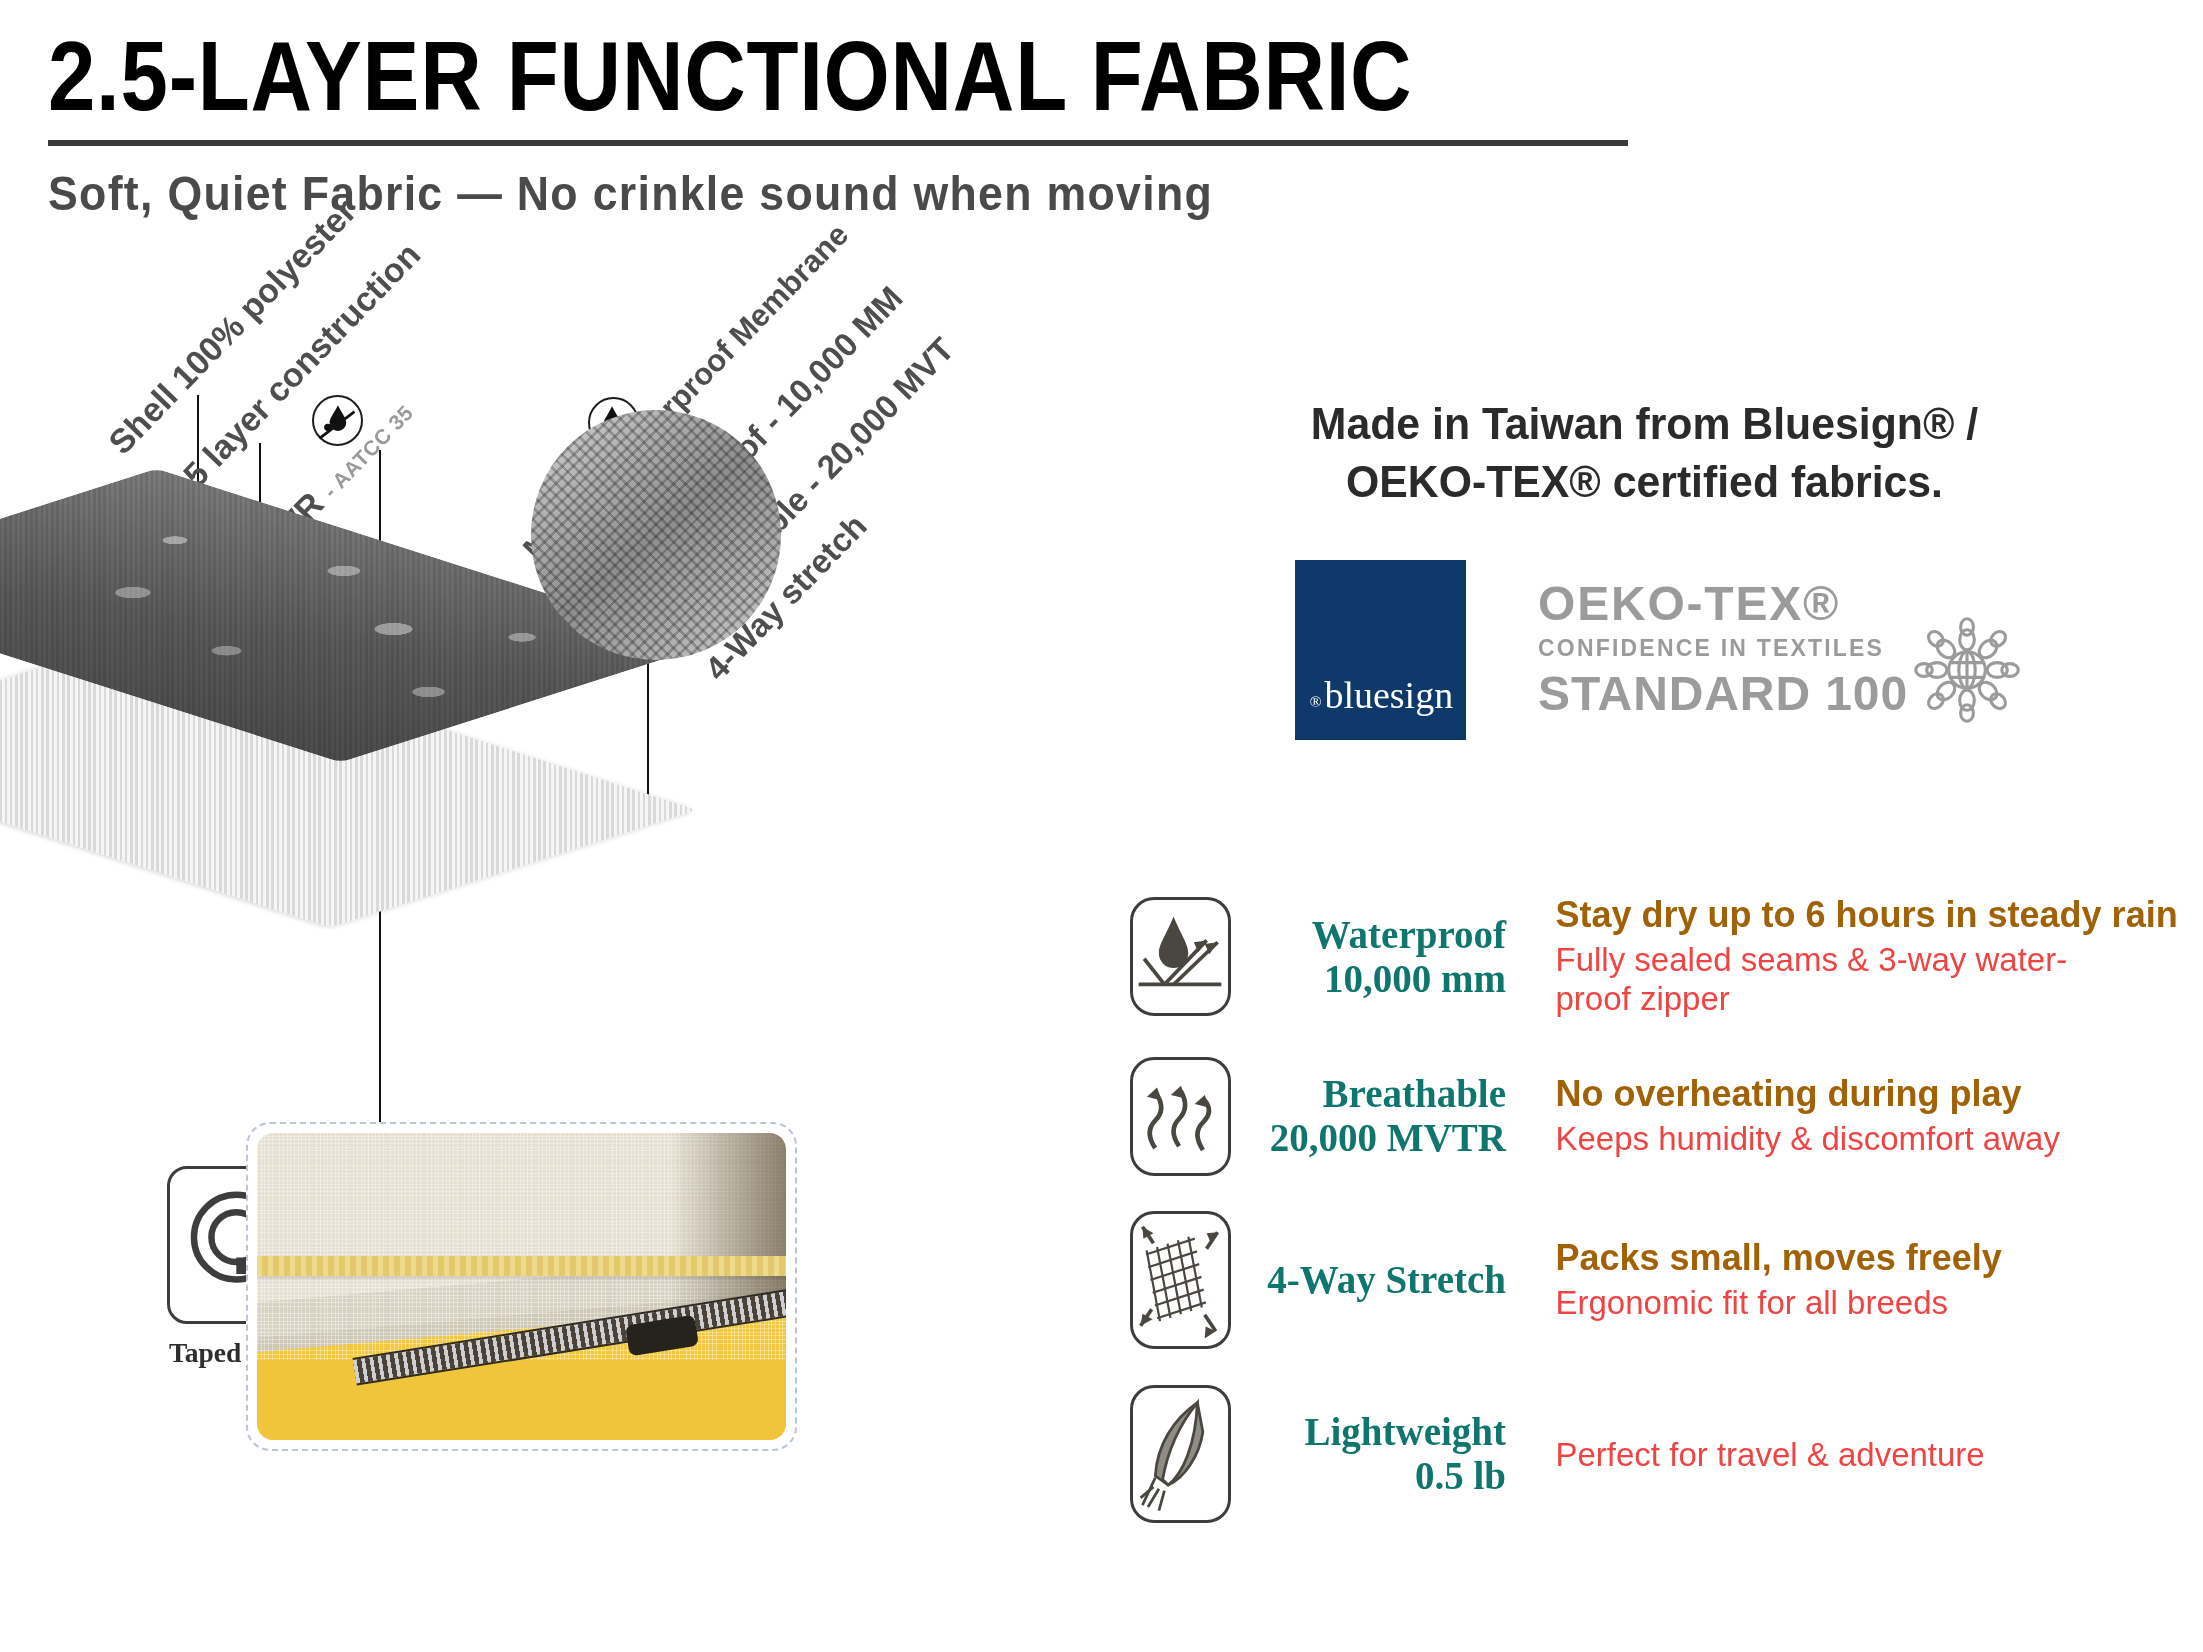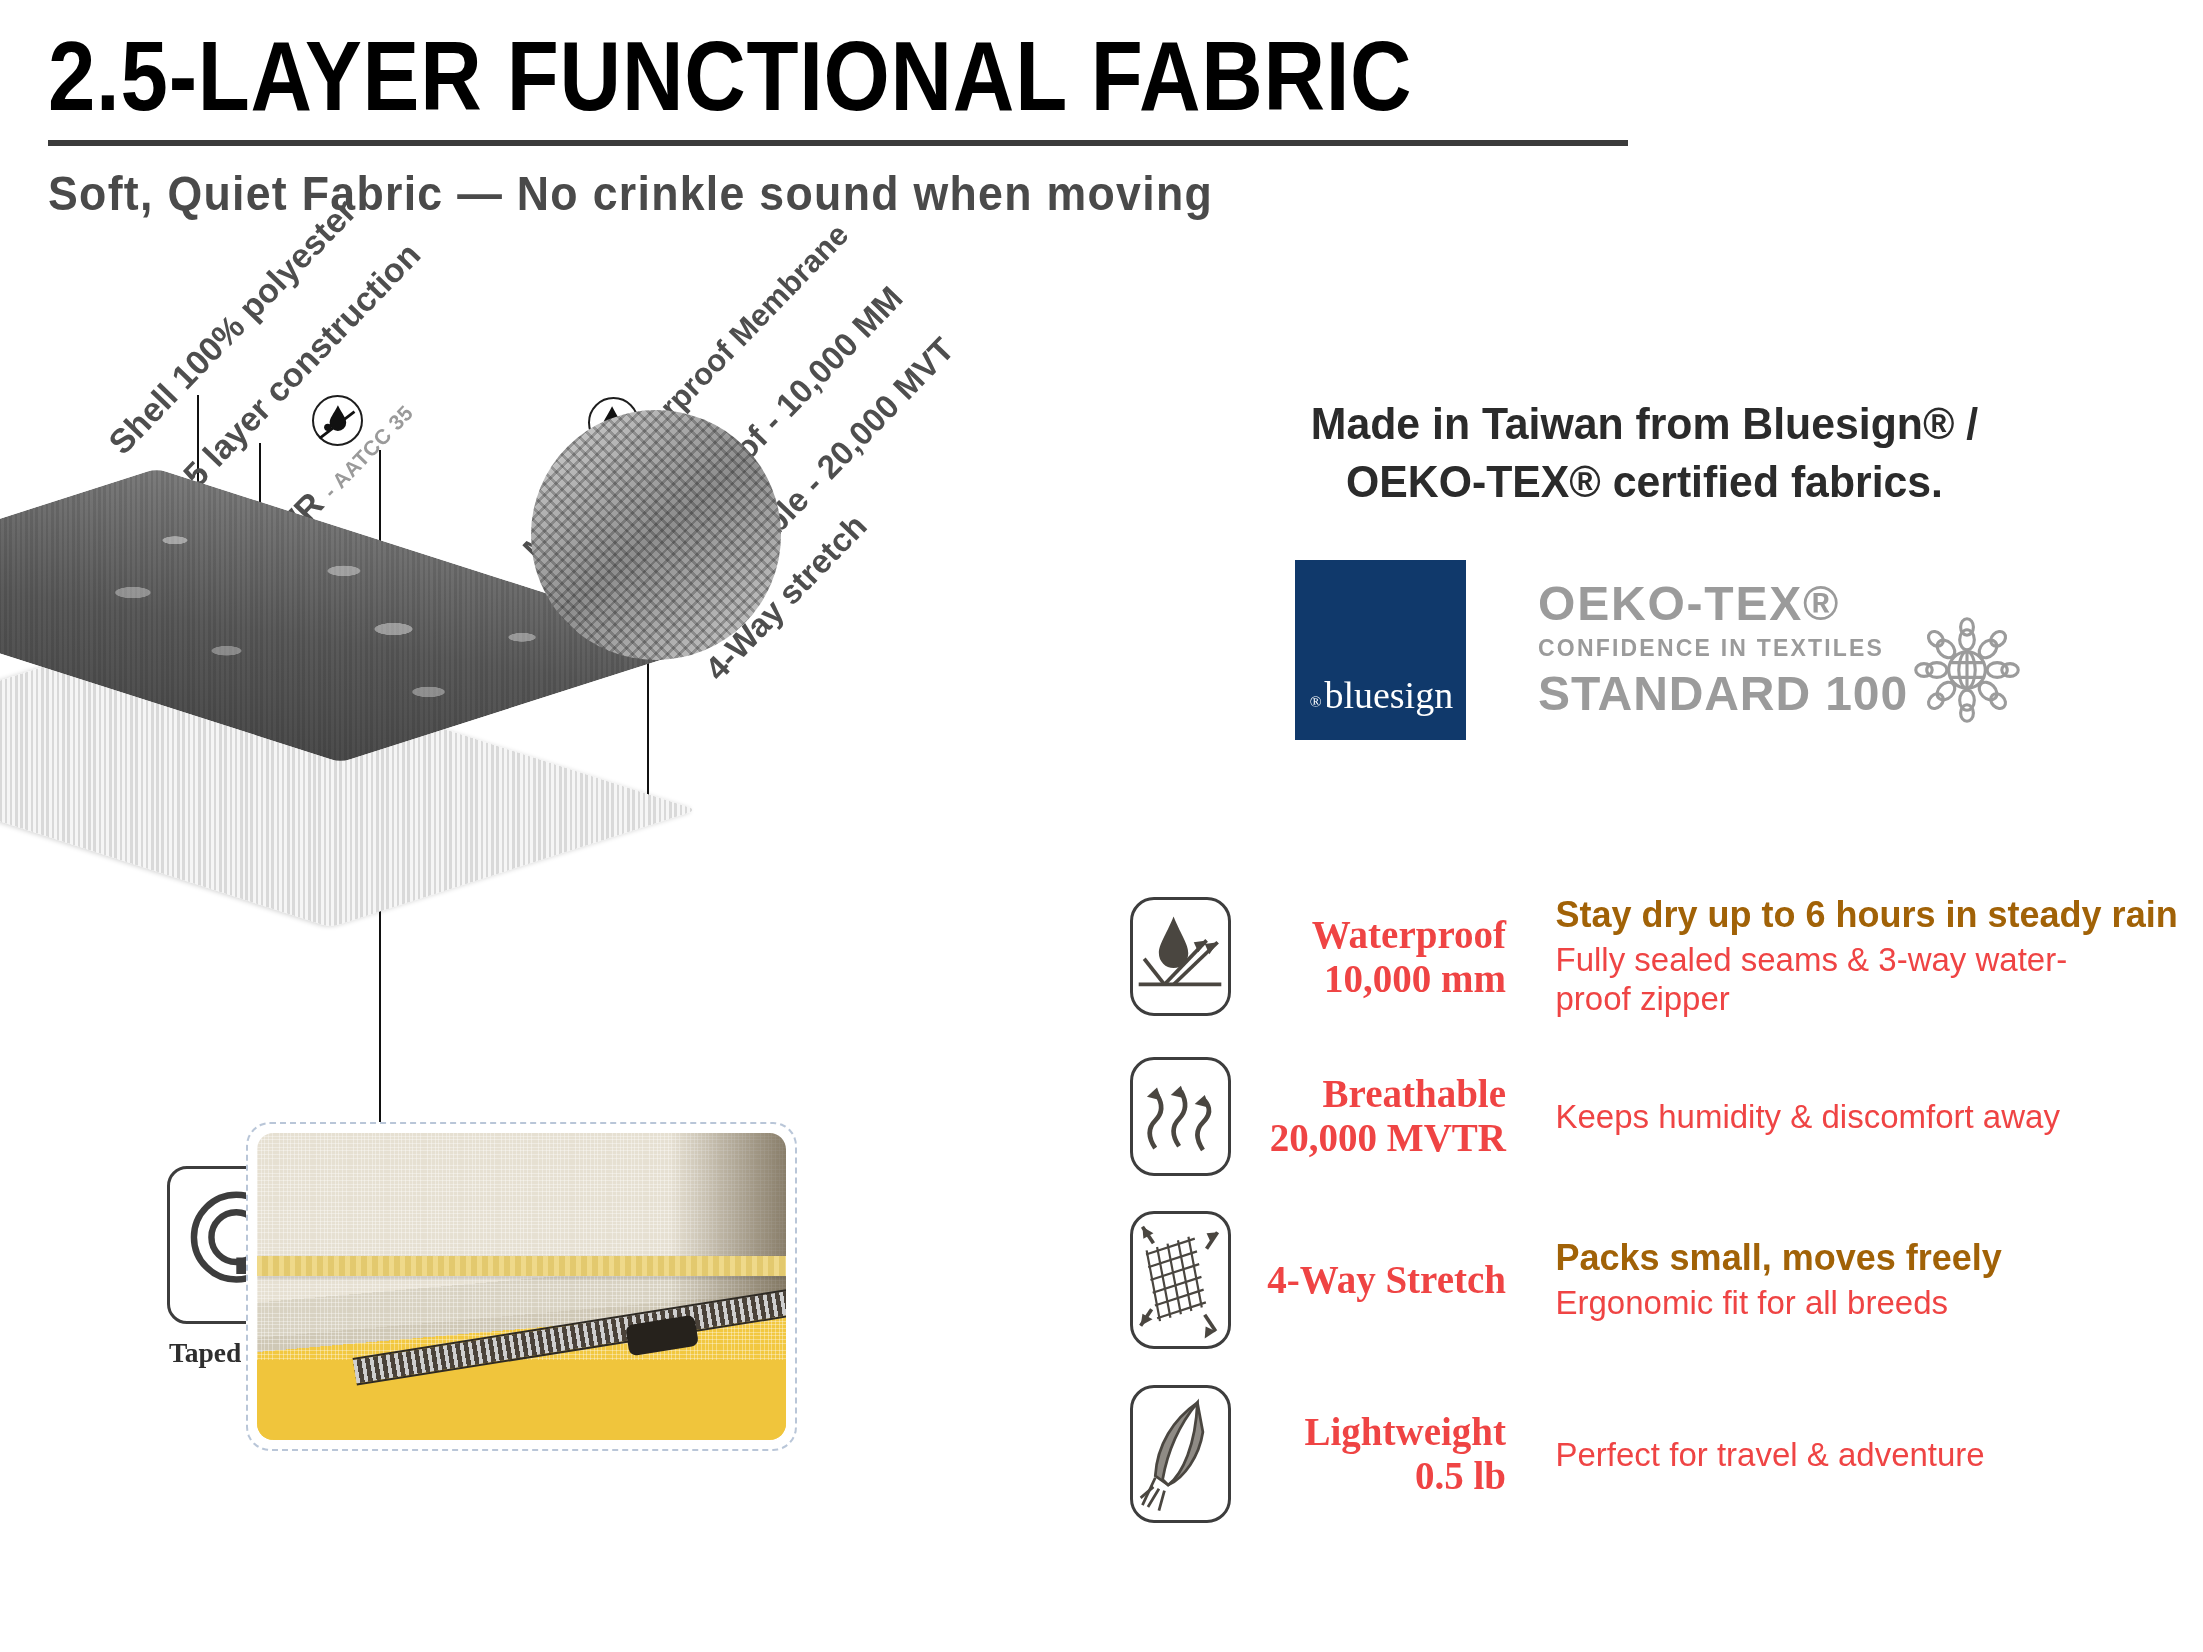--- a/index.html
+++ b/index.html
@@ -165,21 +165,21 @@
   .oeko-l2{font-weight:bold;font-size:23px;letter-spacing:2.2px;margin-top:5.5px;}
   .oeko-l3{font-weight:bold;font-size:48px;letter-spacing:0.9px;margin-top:3.7px;}
 
   
   .features{position:absolute;left:1130px;top:874px;width:1065px;}
   .frow{display:flex;align-items:center;height:154px;}
   .ficon{width:101px;height:119px;flex:0 0 101px;border:3.7px solid #3d3d3d;border-radius:24px;box-sizing:border-box;background:#fff;}
   .ftitle{
     flex:0 0 275px;text-align:right;padding-right:27.5px;
     font-family:"Liberation Serif", serif;font-weight:bold;
-    font-size:39px;line-height:1.12;color:#ef4444;
+    font-size:39px;line-height:1.12;color:#0f766e;
   }
   .fbody{flex:1;padding-left:22px;}
   .fhead{font-weight:bold;font-size:36px;color:#a16207;line-height:1.18;}
   .fsub{font-size:33px;color:#ef4444;line-height:1.18;margin-top:3.7px;}
 
   svg{display:block;overflow:visible;}
 </style>
 </head>
 <body>
 
@@ -364,20 +364,21 @@
             <path d="M76 98 q-12 -18 0 -30 q12 -12 2 -24"></path>
           </g>
           <path d="M26 30 l-11 10 l16 4 z" fill="#4a4640"></path>
           <path d="M52 28 l-11 10 l16 4 z" fill="#4a4640"></path>
           <path d="M78 38 l-11 10 l16 4 z" fill="#4a4640"></path>
         </svg>
       </div>
       <div class="ftitle" style="white-space:pre-line;">Breathable
 20,000 MVTR</div>
       <div class="fbody">
+        <div class="fhead">No overheating during play</div>
         <div class="fsub">Keeps humidity &amp; discomfort away</div>
       </div>
     </div>
 
     <div class="frow" style="height:174px;">
       <div class="ficon" style="height:138px;">
         <svg width="94" height="130" viewBox="0 0 102 142">
           <g stroke="#4a4640" stroke-width="2.4" fill="none" transform="rotate(-18 51 71)">
             <path d="M24 34 H80 M22 48 H78 M20 62 H76 M18 76 H74 M16 90 H72 M14 104 H70"></path>
             <path d="M26 30 L16 108 M38 30 L28 108 M50 30 L40 108 M62 30 L52 108 M74 30 L64 108"></path>

